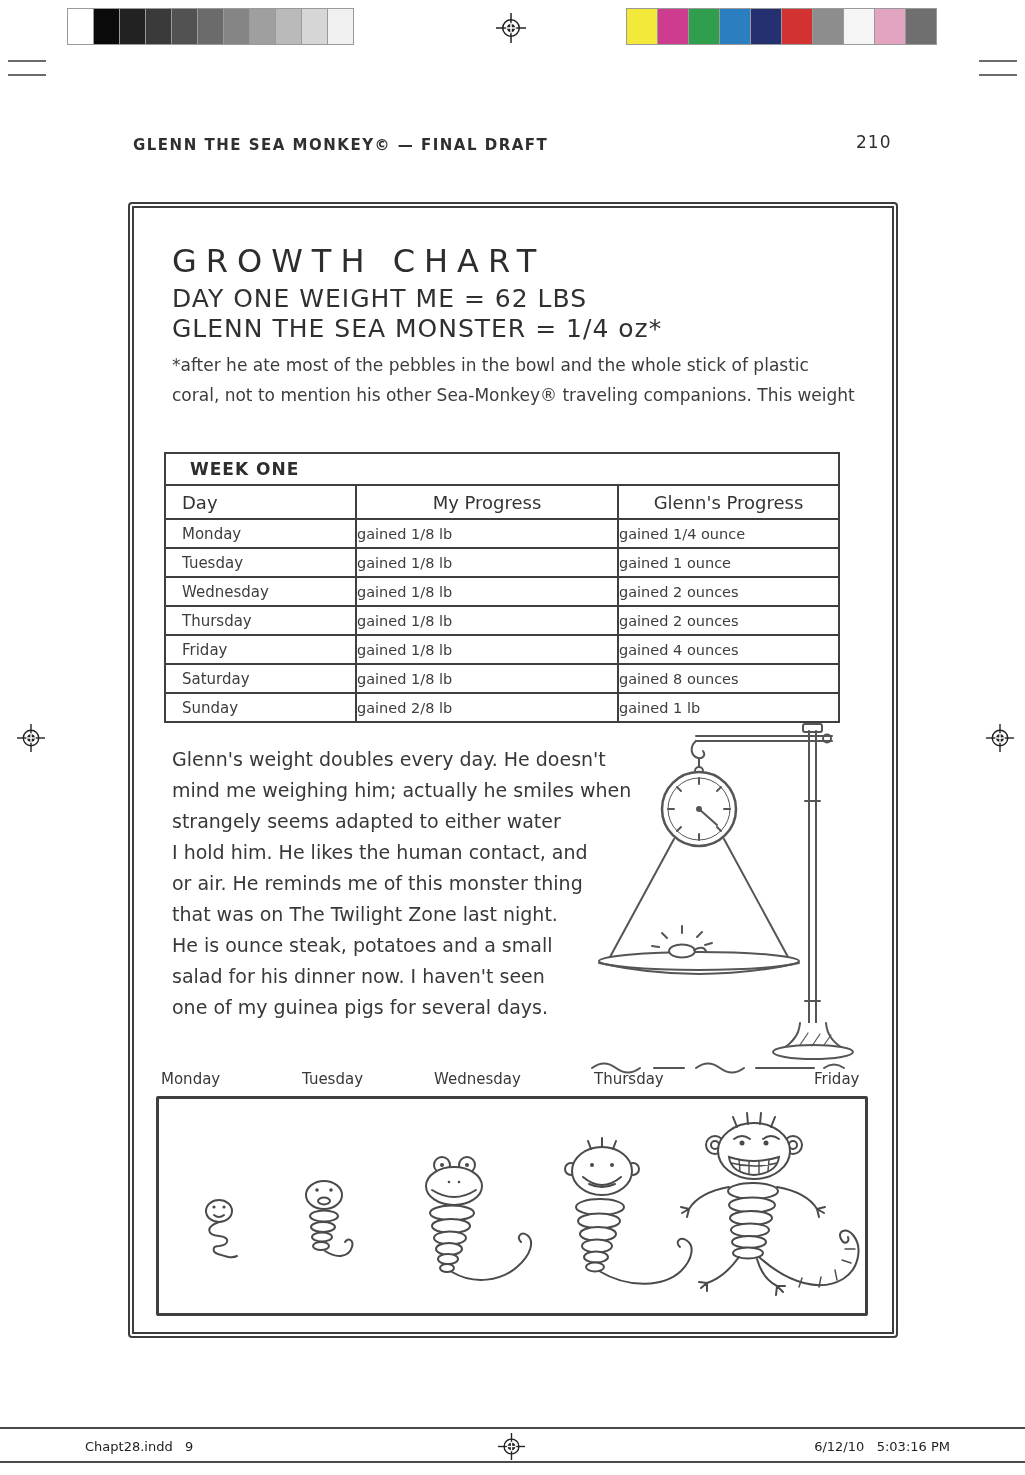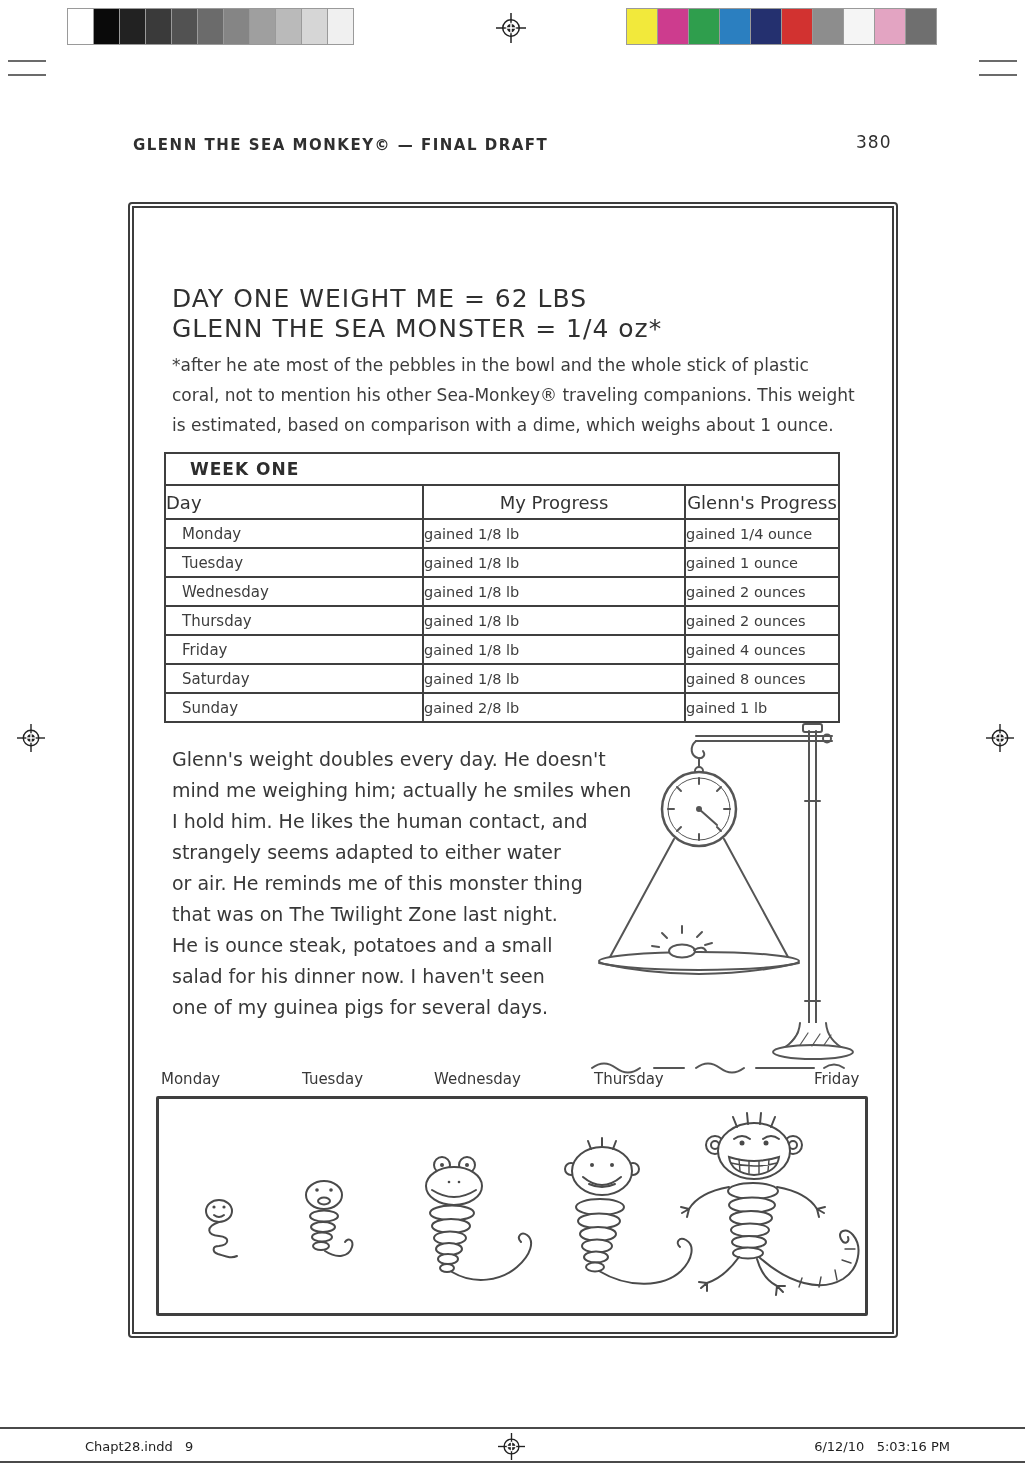--- a/index.html
+++ b/index.html
@@ -35,21 +35,21 @@
   .footnote div { white-space: nowrap; }
 
   
   .week-table {
     position: absolute; left: 30px; top: 244px; width: 676px;
     border-collapse: collapse; background: #fff;
   }
   .week-table td, .week-table th { border: 2px solid #3f3f3f; }
   .t-title-row td { font-size: 17px; font-weight: bold; letter-spacing: 1px; padding: 5px 10px 5px 24px; color: #2d2d2d; }
   .t-head-row th { font-size: 18px; font-weight: normal; height: 34px; color: #333; }
-  .t-head-row th.col-day { text-align: left; padding-left: 0; width: 258px; }
+  .t-head-row th.col-day { text-align: left; padding-left: 16px; width: 191px; }
   .t-head-row th:nth-child(2) { width: 262px; }
   .week-table tr.data-row td { height: 29px; font-size: 14.5px; text-align: left; color: #3d3d3d; }
   .week-table tr.data-row td.c-day { text-align: left; padding-left: 16px; font-size: 15px; }
 
   
   .journal { left: 38px; top: 536px; width: 500px; font-size: 19px; line-height: 31px; color: #383838; }
   .journal div { white-space: nowrap; }
 
   
   .day-label { top: 862px; font-size: 15px; color: #383838; white-space: nowrap; }
@@ -114,31 +114,31 @@
 <svg class="abs" style="left:986px; top:724px;" width="28" height="28" viewBox="0 0 40 40">
   <line x1="20" y1="0" x2="20" y2="40" stroke="#222" stroke-width="2"></line>
   <line x1="0" y1="20" x2="40" y2="20" stroke="#222" stroke-width="2"></line>
   <circle cx="20" cy="20" r="11" fill="none" stroke="#222" stroke-width="2"></circle>
   <circle cx="20" cy="20" r="5.5" fill="#222"></circle>
   <line x1="20" y1="13" x2="20" y2="27" stroke="#fff" stroke-width="2"></line>
   <line x1="13" y1="20" x2="27" y2="20" stroke="#fff" stroke-width="2"></line>
 </svg>
 
 <div class="abs doc-header-title" style="left:133px; top:136px;">GLENN THE SEA MONKEY© — FINAL DRAFT</div>
-<div class="abs page-number" style="left:856px; top:132px;">380</div>
+<div class="abs page-number" style="left:856px; top:132px;">210</div>
 
 <div class="abs main-panel">
 
+  <div class="abs chart-title">GROWTH CHART</div>
   <div class="abs chart-sub1">DAY ONE WEIGHT ME = 62 LBS</div>
   <div class="abs chart-sub2">GLENN THE SEA MONSTER = 1/4 oz*</div>
 
   <div class="abs footnote">
     <div>*after he ate most of the pebbles in the bowl and the whole stick of plastic</div>
     <div>coral, not to mention his other Sea-Monkey® traveling companions. This weight</div>
-    <div>is estimated, based on comparison with a dime, which weighs about 1 ounce.</div>
   </div>
 
   <table class="week-table">
     <tbody>
         <tr class="t-title-row">
       <td colspan="3">WEEK ONE</td>
     </tr>
     <tr class="t-head-row">
       <th class="col-day">Day</th>
       <th>My Progress</th>
@@ -178,22 +178,22 @@
       <td class="c-day">Sunday</td>
       <td>gained 2/8 lb</td>
       <td>gained 1 lb</td>
     </tr>
   </tbody>
     </table>
 
   <div class="abs journal">
     <div>Glenn's weight doubles every day. He doesn't</div>
     <div>mind me weighing him; actually he smiles when</div>
+    <div>strangely seems adapted to either water</div>
     <div>I hold him. He likes the human contact, and</div>
-    <div>strangely seems adapted to either water</div>
     <div>or air. He reminds me of this monster thing</div>
     <div>that was on The Twilight Zone last night.</div>
     <div>He is ounce steak, potatoes and a small</div>
     <div>salad for his dinner now. I haven't seen</div>
     <div>one of my guinea pigs for several days.</div>
   </div>
 
   <svg class="abs" style="left:450px; top:503px;" width="320" height="365" viewBox="0 0 320 365">
     <g stroke="#555" stroke-width="2" fill="none" stroke-linecap="round">
 

